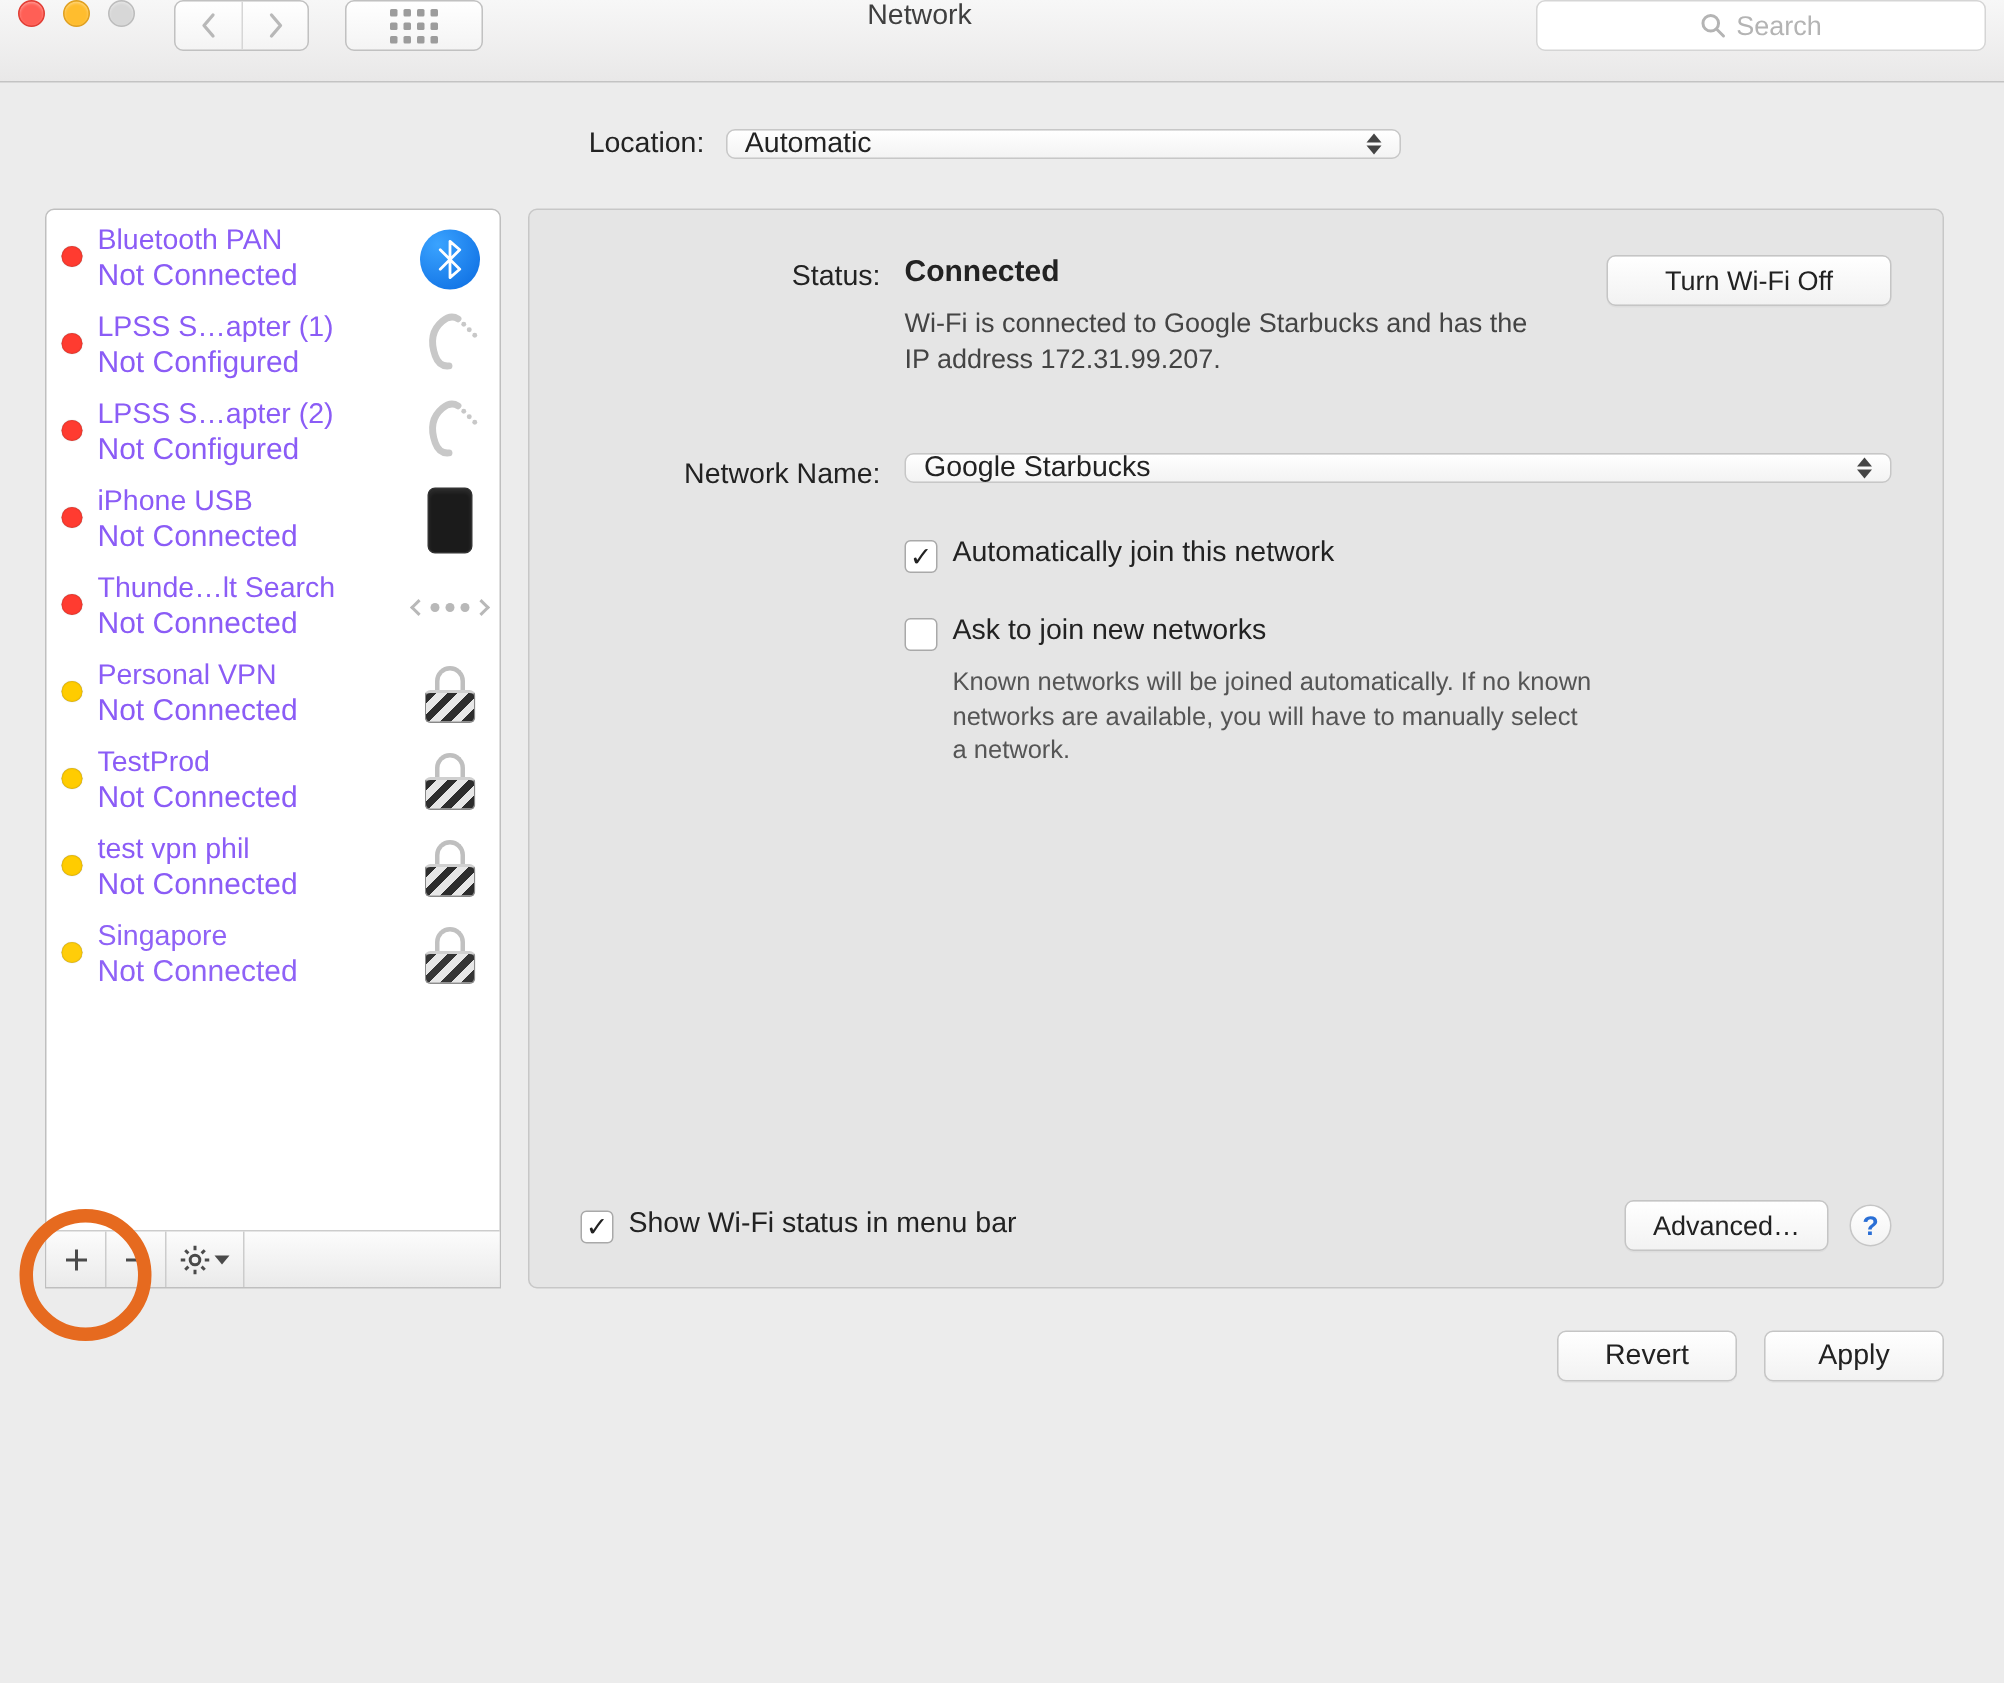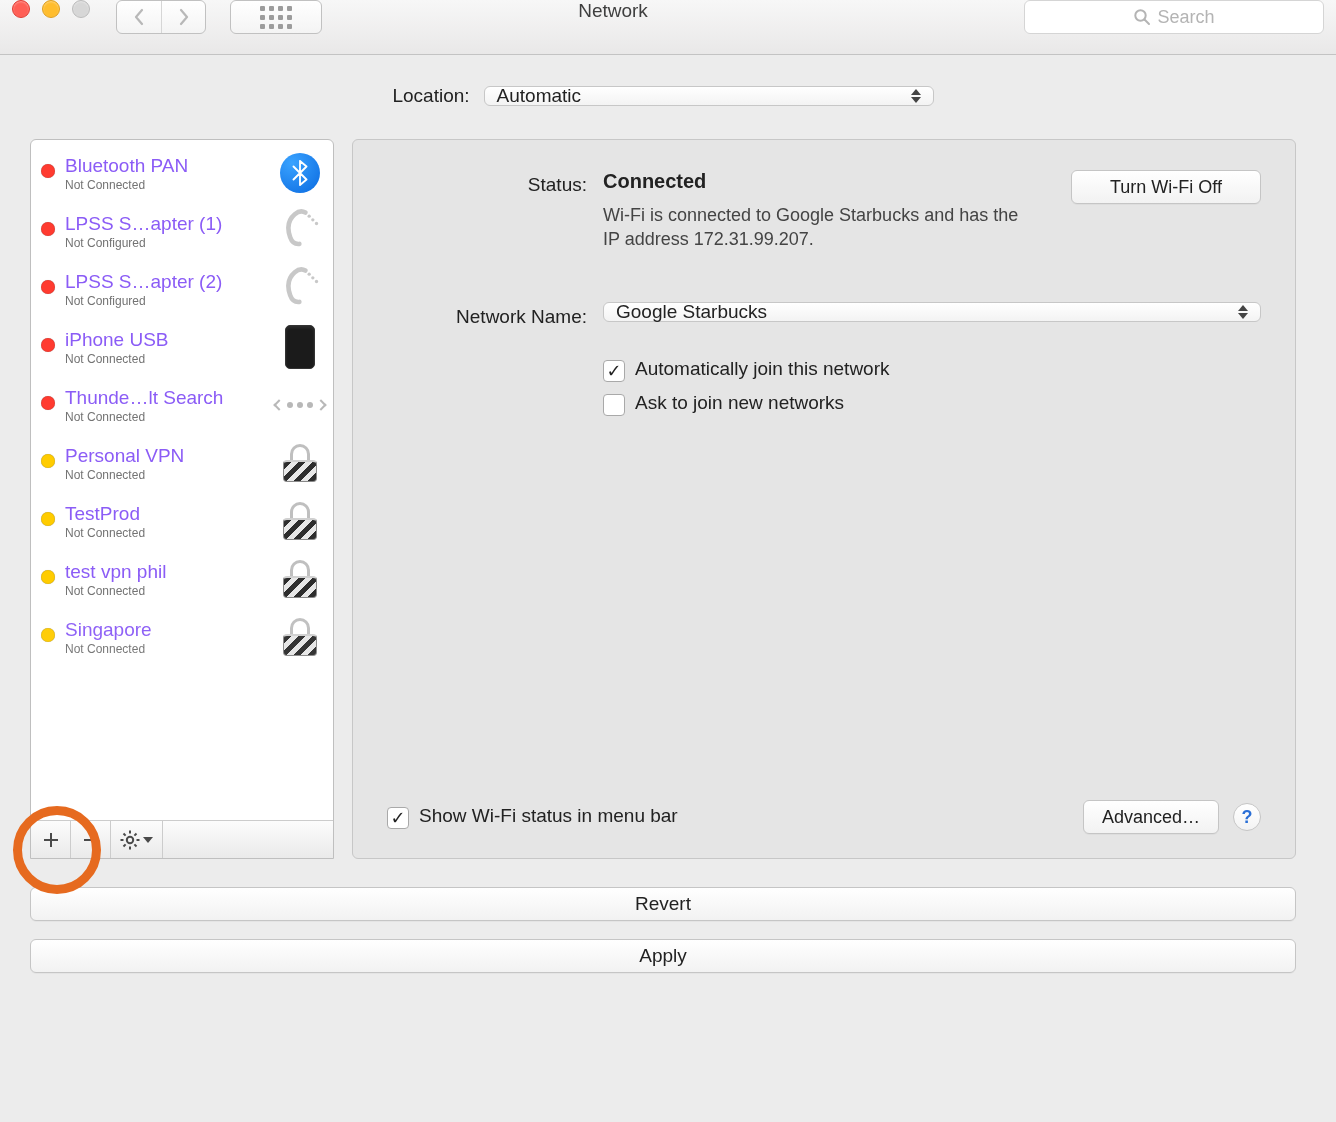--- a/index.html
+++ b/index.html
@@ -63,21 +63,21 @@
     border-radius:6px 6px 0 0; position:relative;
     display:flex; flex-direction:column;
   }
   .list { flex:1; overflow:hidden; padding:4px 0; }
   .svc { display:flex; align-items:center; gap:10px; padding:6px 10px 6px 10px; }
   .svc .leddot { width:14px; height:14px; border-radius:50%; margin-top:2px; align-self:flex-start; margin-top:14px; box-shadow:inset 0 0 1px rgba(0,0,0,.4), 0 0 1px rgba(0,0,0,.15); }
   .led-red { background:#ff3b30; }
   .led-yellow { background:#ffcc00; }
   .svc .txt { flex:1; min-width:0; }
   .svc .name { font-size:19px; color:#8b5cf6; white-space:nowrap; overflow:hidden; text-overflow:ellipsis; }
-  .svc .status { font-size:12px; color:#737373; margin-top:1px; }
+  .svc .status { font-size:20px; color:#8b5cf6; margin-top:1px; }
   .svc .ic { width:46px; height:46px; display:flex; align-items:center; justify-content:center; }
   .list .svc:last-child { opacity:.96; }
 
   .sidebar-footer {
     height:38px; border-top:1px solid #ccc; background:linear-gradient(#fcfcfc,#eaeaea);
     display:flex;
   }
   .sbtn { width:40px; display:flex; align-items:center; justify-content:center; border-right:1px solid #ccc; font-size:22px; color:#4a4a4a; position:relative;}
   .sbtn.gear svg { display:block; }
   .sbtn .caret { width:0;height:0;border-left:5px solid transparent;border-right:5px solid transparent;border-top:6px solid #4a4a4a;margin-left:3px; }
@@ -99,21 +99,21 @@
     display:inline-flex; align-items:center; justify-content:center;
     box-shadow:0 1px 0 rgba(0,0,0,.03);
   }
   .checkrow { display:flex; align-items:flex-start; gap:10px; font-size:19px; }
   .chk { width:22px; height:22px; border:1px solid #a9a9a9; border-radius:4px; background:#fff; display:flex; align-items:center; justify-content:center; flex:0 0 auto; margin-top:2px;}
   .chk.checked::after { content:"✓"; font-size:18px; color:#222; line-height:1; }
   .hint { font-size:17px; color:#555; margin:10px 0 0 32px; max-width:430px; line-height:1.35;}
   .panel-bottom { margin-top:auto; display:flex; align-items:center; }
   .helpbtn { width:28px;height:28px;border-radius:50%;border:1px solid #c6c6c6;background:linear-gradient(#fff,#f3f3f3);color:#2a6fd6;font-weight:600;display:flex;align-items:center;justify-content:center;margin-left:14px;font-size:18px;}
 
-  .footerbtns { display:flex; justify-content:flex-end; gap:18px; margin-top:28px; padding-right:0px;flex-direction:column;}
+  .footerbtns { display:flex; justify-content:flex-end; gap:18px; margin-top:28px; padding-right:0px;}
   .footerbtns .pushbtn { min-width:120px; font-size:19px; }
 
   
   .ic-bluetooth { width:40px;height:40px;border-radius:50%;background:radial-gradient(circle at 30% 25%, #3aa3ff, #0a6ae0);display:flex;align-items:center;justify-content:center;}
   .ic-bluetooth svg { width:20px;height:26px; }
   .ic-phone { width:30px;height:44px;border-radius:5px;background:#1b1b1b;border:1px solid #333;box-shadow:inset 0 2px 3px rgba(255,255,255,.08);}
   .ic-thunder { display:flex;align-items:center;gap:4px;}
   .ic-thunder .dot2{width:6px;height:6px;border-radius:50%;background:#b8b8b8;}
   .ic-thunder .ang{width:8px;height:8px;border:2px solid #b8b8b8;transform:rotate(45deg);}
   .ic-thunder .angl{border-right:none;border-top:none;}
@@ -378,27 +378,28 @@
       <div class="row" style="margin-top:20px">
         <div class="lab"></div>
         <div class="val">
           <div class="checkrow">
             <div class="chk checked"></div>
             <span>Automatically join this network</span>
           </div>
         </div>
       </div>
 
-      <div class="row" style="">
+      <div class="row" style="margin-top:18px">
         <div class="lab"></div>
         <div class="val">
           <div class="checkrow">
             <div class="chk"></div>
             <span>Ask to join new networks</span>
           </div>
+          <div class="hint">Known networks will be joined automatically. If no known networks are available, you will have to manually select a network.</div>
         </div>
       </div>
 
       <div class="panel-bottom">
         <div class="checkrow">
           <div class="chk checked"></div>
           <span>Show Wi-Fi status in menu bar</span>
         </div>
         <div style="flex:1"></div>
         <div class="pushbtn">Advanced…</div>

